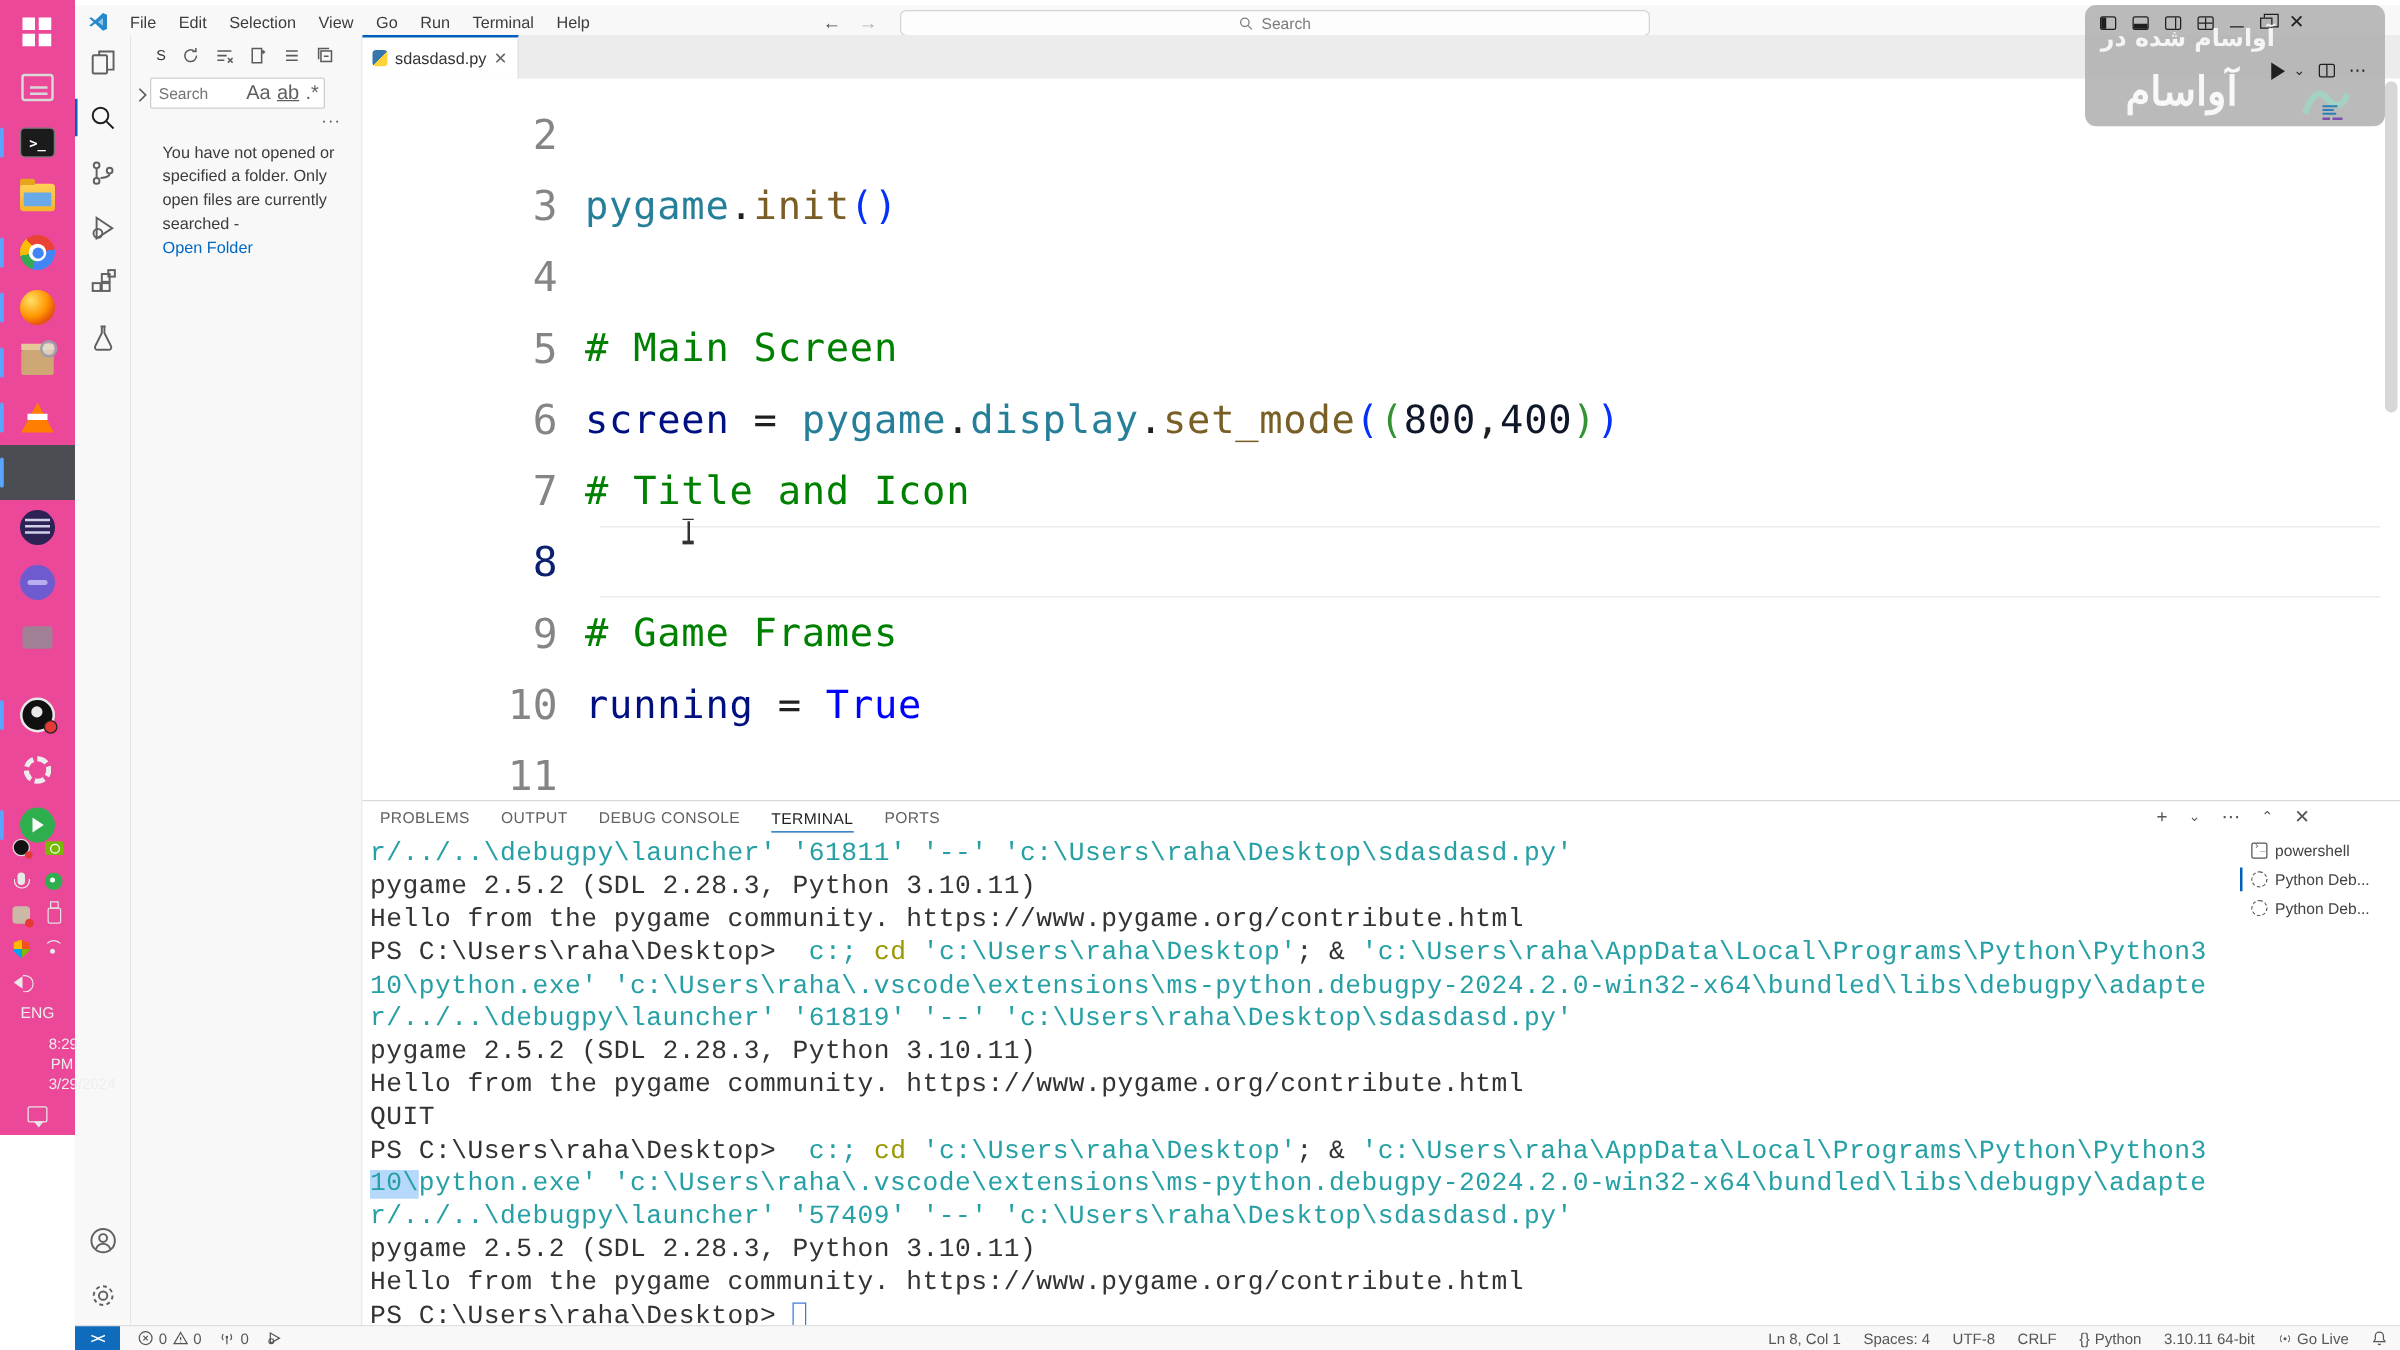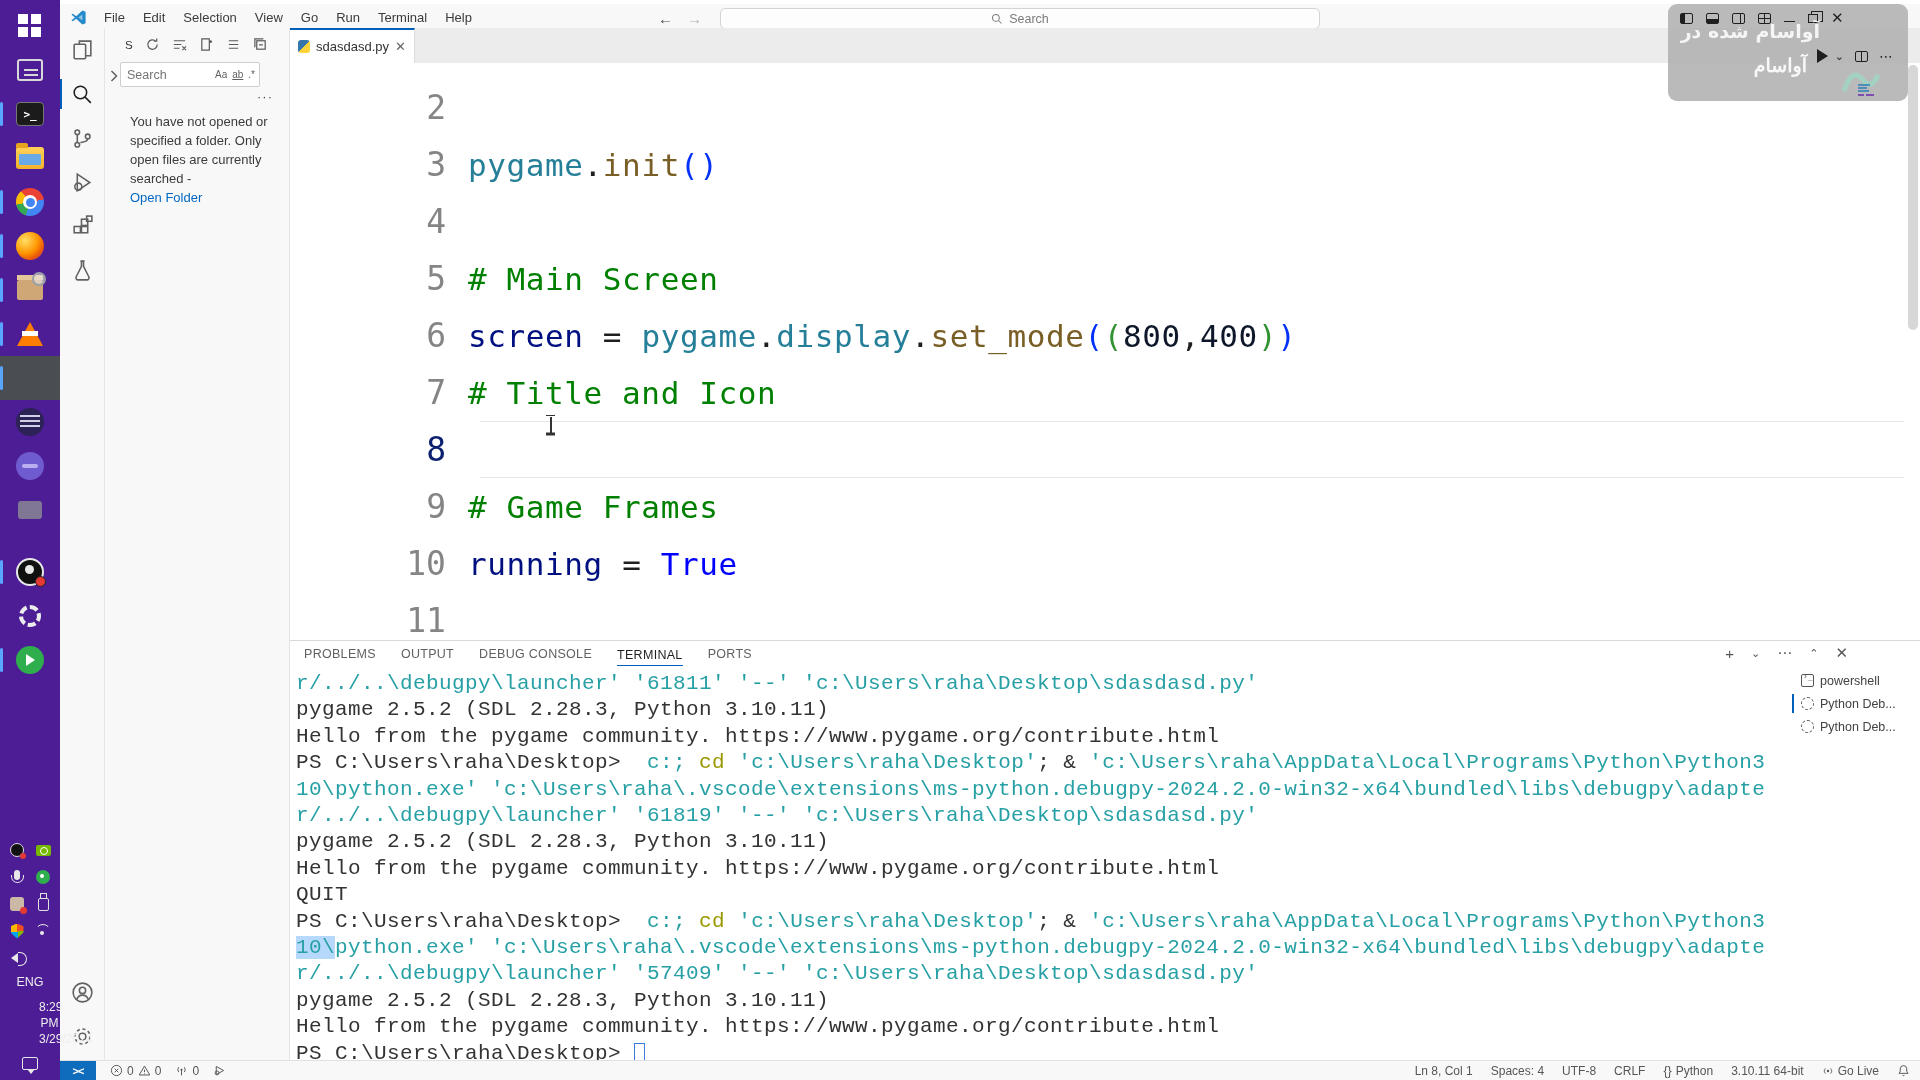--- a/index.html
+++ b/index.html
@@ -2,21 +2,21 @@
 <html><head>
 <meta charset="utf-8">
 <style>
   html,body{margin:0;padding:0;background:#000;}
   *{box-sizing:border-box;}
   #screen{position:relative;width:1920px;height:1080px;overflow:hidden;background:#fff;
           font-family:"Liberation Sans","DejaVu Sans",sans-serif;color:#333;}
   .mono{font-family:"DejaVu Sans Mono","Liberation Mono",monospace;}
 
   
-  #taskbar{position:absolute;left:0;top:0;width:60px;height:1080px;background:#4c1d95;z-index:50;}
+  #taskbar{position:absolute;left:0;top:0;width:60px;height:908px;background:#ec4899;z-index:50;}
   .tb-top{position:absolute;top:4px;left:0;width:60px;}
   .tb-mid{position:absolute;top:550px;left:0;width:60px;}
   .tb-tray{position:absolute;bottom:2px;left:0;width:60px;}
   .tb-slot{position:relative;width:60px;height:44px;display:flex;align-items:center;justify-content:center;}
   .tb-slot.active{background:#4a4d52;}
   .tb-slot .accent{position:absolute;left:0;top:10px;width:3px;height:24px;background:#58a6ff;border-radius:2px;}
   .app-icon{width:30px;height:30px;display:flex;align-items:center;justify-content:center;position:relative;}
   .ai-start::before{content:"";width:10px;height:10px;background:#fff;box-shadow:13px 0 #fff,0 13px #fff,13px 13px #fff;position:absolute;left:3px;top:3px;}
   .ai-task-view{border:2px solid #d8d8d8;border-radius:3px;width:26px;height:22px;}
   .ai-task-view::before{content:"";position:absolute;left:5px;top:8px;width:14px;height:2px;background:#d8d8d8;box-shadow:0 5px #d8d8d8;}
@@ -92,21 +92,21 @@
 
   
   #sidebar{position:absolute;left:45px;top:28px;bottom:20px;width:185px;background:#f8f8f8;border-right:1px solid #e5e5e5;font-size:13px;}
   .sb-actions{display:flex;align-items:center;gap:12px;margin:9px 8px 10px 20px;color:#5a5a5a;}
   .sb-actions svg{width:15px;height:15px;stroke:#5a5a5a;fill:none;stroke-width:1.3;}
   .sb-title-letter{font-size:11.5px;color:#333;letter-spacing:.5px;}
   .sb-search-row{display:flex;align-items:flex-start;}
   .sb-chevron{margin:8px 2px 0 4px;}
   .sb-input{position:relative;width:140px;height:25px;background:#fff;border:1px solid #cecece;border-radius:2px;display:flex;align-items:center;}
   .sb-input input{border:none;outline:none;width:62px;font-size:12.5px;padding-left:6px;background:transparent;color:#333;font-family:inherit;}
-  .sb-opts{display:flex;gap:5px;align-items:center;margin-left:auto;margin-right:4px;font-size:10px;color:#5f5f5f;}
+  .sb-opts{display:flex;gap:5px;align-items:center;margin-left:auto;margin-right:4px;font-size:16px;color:#5f5f5f;}
   .sb-opt-ab{text-decoration:underline;}
   .sb-more{text-align:right;margin:2px 16px 6px 0;color:#444;letter-spacing:1px;}
   .sb-msg{margin:8px 18px 4px 25px;line-height:19px;color:#3b3b3b;}
   .sb-link{color:#0068c4;}
 
   
   #tabbar{position:absolute;left:230px;top:28px;right:0;height:35px;background:#ececec;}
   .tab{position:absolute;left:0;top:0;width:125px;height:35px;background:#fff;border-top:2px solid #005fb8;border-right:1px solid #ddd;display:flex;align-items:center;gap:6px;padding:0 8px;font-size:13px;color:#333;}
   .py-ic{width:13px;height:13px;border-radius:3px;background:linear-gradient(135deg,#3776ab 50%,#ffd43b 50%);}
   .tab-close{margin-left:auto;color:#666;font-size:13px;}
@@ -158,21 +158,21 @@
   .wi-left::before{content:"";position:absolute;left:0;top:0;width:4px;height:100%;background:#1f1f1f;}
   .wi-panel::before{content:"";position:absolute;left:0;bottom:0;width:100%;height:4px;background:#1f1f1f;}
   .wi-right::before{content:"";position:absolute;right:0;top:0;width:3px;height:100%;border-left:1.2px solid #1f1f1f;}
   .wi-grid::before{content:"";position:absolute;left:5px;top:0;height:100%;border-left:1.2px solid #1f1f1f;}
   .wi-grid::after{content:"";position:absolute;left:0;top:4px;width:100%;border-top:1.2px solid #1f1f1f;}
   .ov-min{width:11px;border-top:1.6px solid #1f1f1f;margin-top:6px;}
   .ov-restore{width:10px;height:9px;border:1.4px solid #1f1f1f;position:relative;background:rgba(178,178,178,1);}
   .ov-restore::before{content:"";position:absolute;left:2px;top:-4px;width:10px;height:9px;border:1.4px solid #1f1f1f;z-index:-1;}
   .ov-close{font-size:15px;line-height:12px;color:#1f1f1f;}
   .ov-fa1{position:absolute;right:88px;top:16px;color:rgba(255,255,255,.85);font-size:19px;font-weight:bold;direction:rtl;font-family:"DejaVu Sans",sans-serif;}
-  .ov-fa2{position:absolute;right:101px;top:50px;color:rgba(255,255,255,.9);font-size:19px;font-weight:bold;direction:rtl;font-family:Liberation Serif, serif;}
+  .ov-fa2{position:absolute;right:118px;top:50px;color:rgba(255,255,255,.9);font-size:32px;font-weight:bold;direction:rtl;font-family:Liberation Serif, serif;}
   .ov-editor-acts{position:absolute;right:14px;top:44px;display:flex;gap:11px;align-items:center;color:#1f1f1f;}
   .ov-run{width:0;height:0;border-top:7px solid transparent;border-bottom:7px solid transparent;border-left:11px solid transparent;border-left-color:#1f1f1f;}
   .ov-run{border-left:11px solid #1f1f1f;background:transparent;}
   .ov-chev{font-size:11px;margin-left:-4px;}
   .ov-split{width:13px;height:11px;border:1.4px solid #1f1f1f;border-radius:2px;position:relative;}
   .ov-split::before{content:"";position:absolute;left:5px;top:0;height:100%;border-left:1.2px solid #1f1f1f;}
   .ov-more{font-size:14px;letter-spacing:1px;}
   .ov-logo{position:absolute;right:28px;bottom:2px;}
 </style>
 </head>

